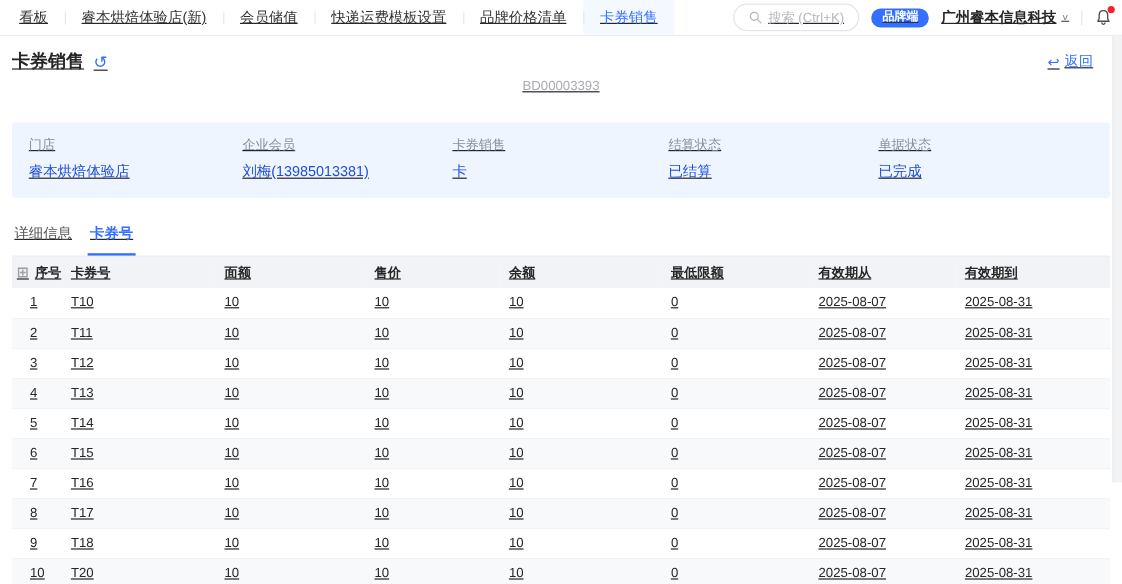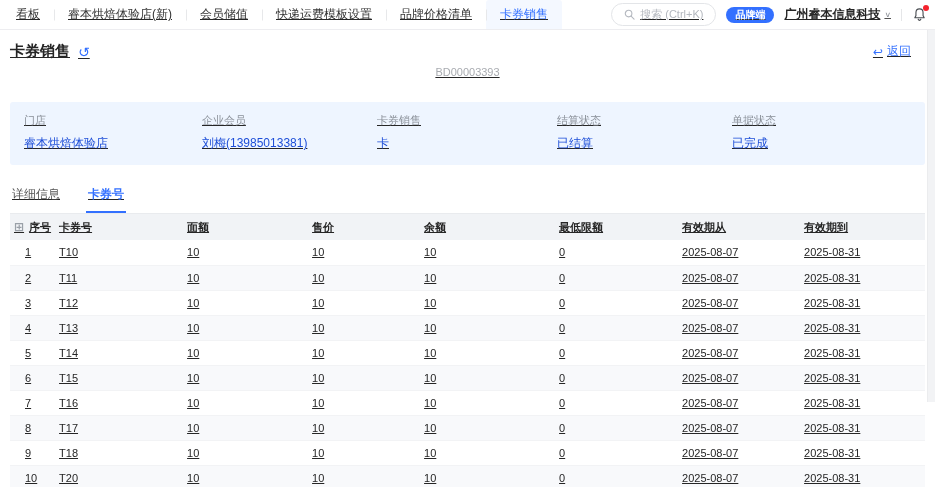--- a/index.html
+++ b/index.html
@@ -61,21 +61,21 @@
 
   .info-card {
     margin-top:24px; background:var(--info_bg,#eef5ff); border-radius:3px;
     padding:11px 14px 13px 14px;
     display:grid; grid-template-columns:178px 175px 180px 175px 1fr;
   }
   .info-label { font-size:11px; color:#8a9099; }
   .info-value { font-size:12px; color:#1d4ed8; margin-top:7px; }
 
   .tabs {
-    display:flex; gap:24px; margin-top:14px; border-bottom:1px solid #e9ebee;
+    display:flex; gap:11px; margin-top:14px; border-bottom:1px solid #e9ebee;
     font-size:12px; color:#555;
   }
   .tab { padding:7px 2px 8px 2px; cursor:pointer; border-bottom:2px solid transparent; }
   .tab.active { color:var(--accent,#3370ff); font-weight:700; border-bottom-color:var(--accent,#3370ff); }
 
   
   table.grid { width:100%; border-collapse:collapse; margin-top:0; font-size:11px; }
   .grid thead th {
     background:#f1f3f6; font-weight:700; color:#262626; text-align:left;
     height:26px; padding-left:8px; white-space:nowrap;

